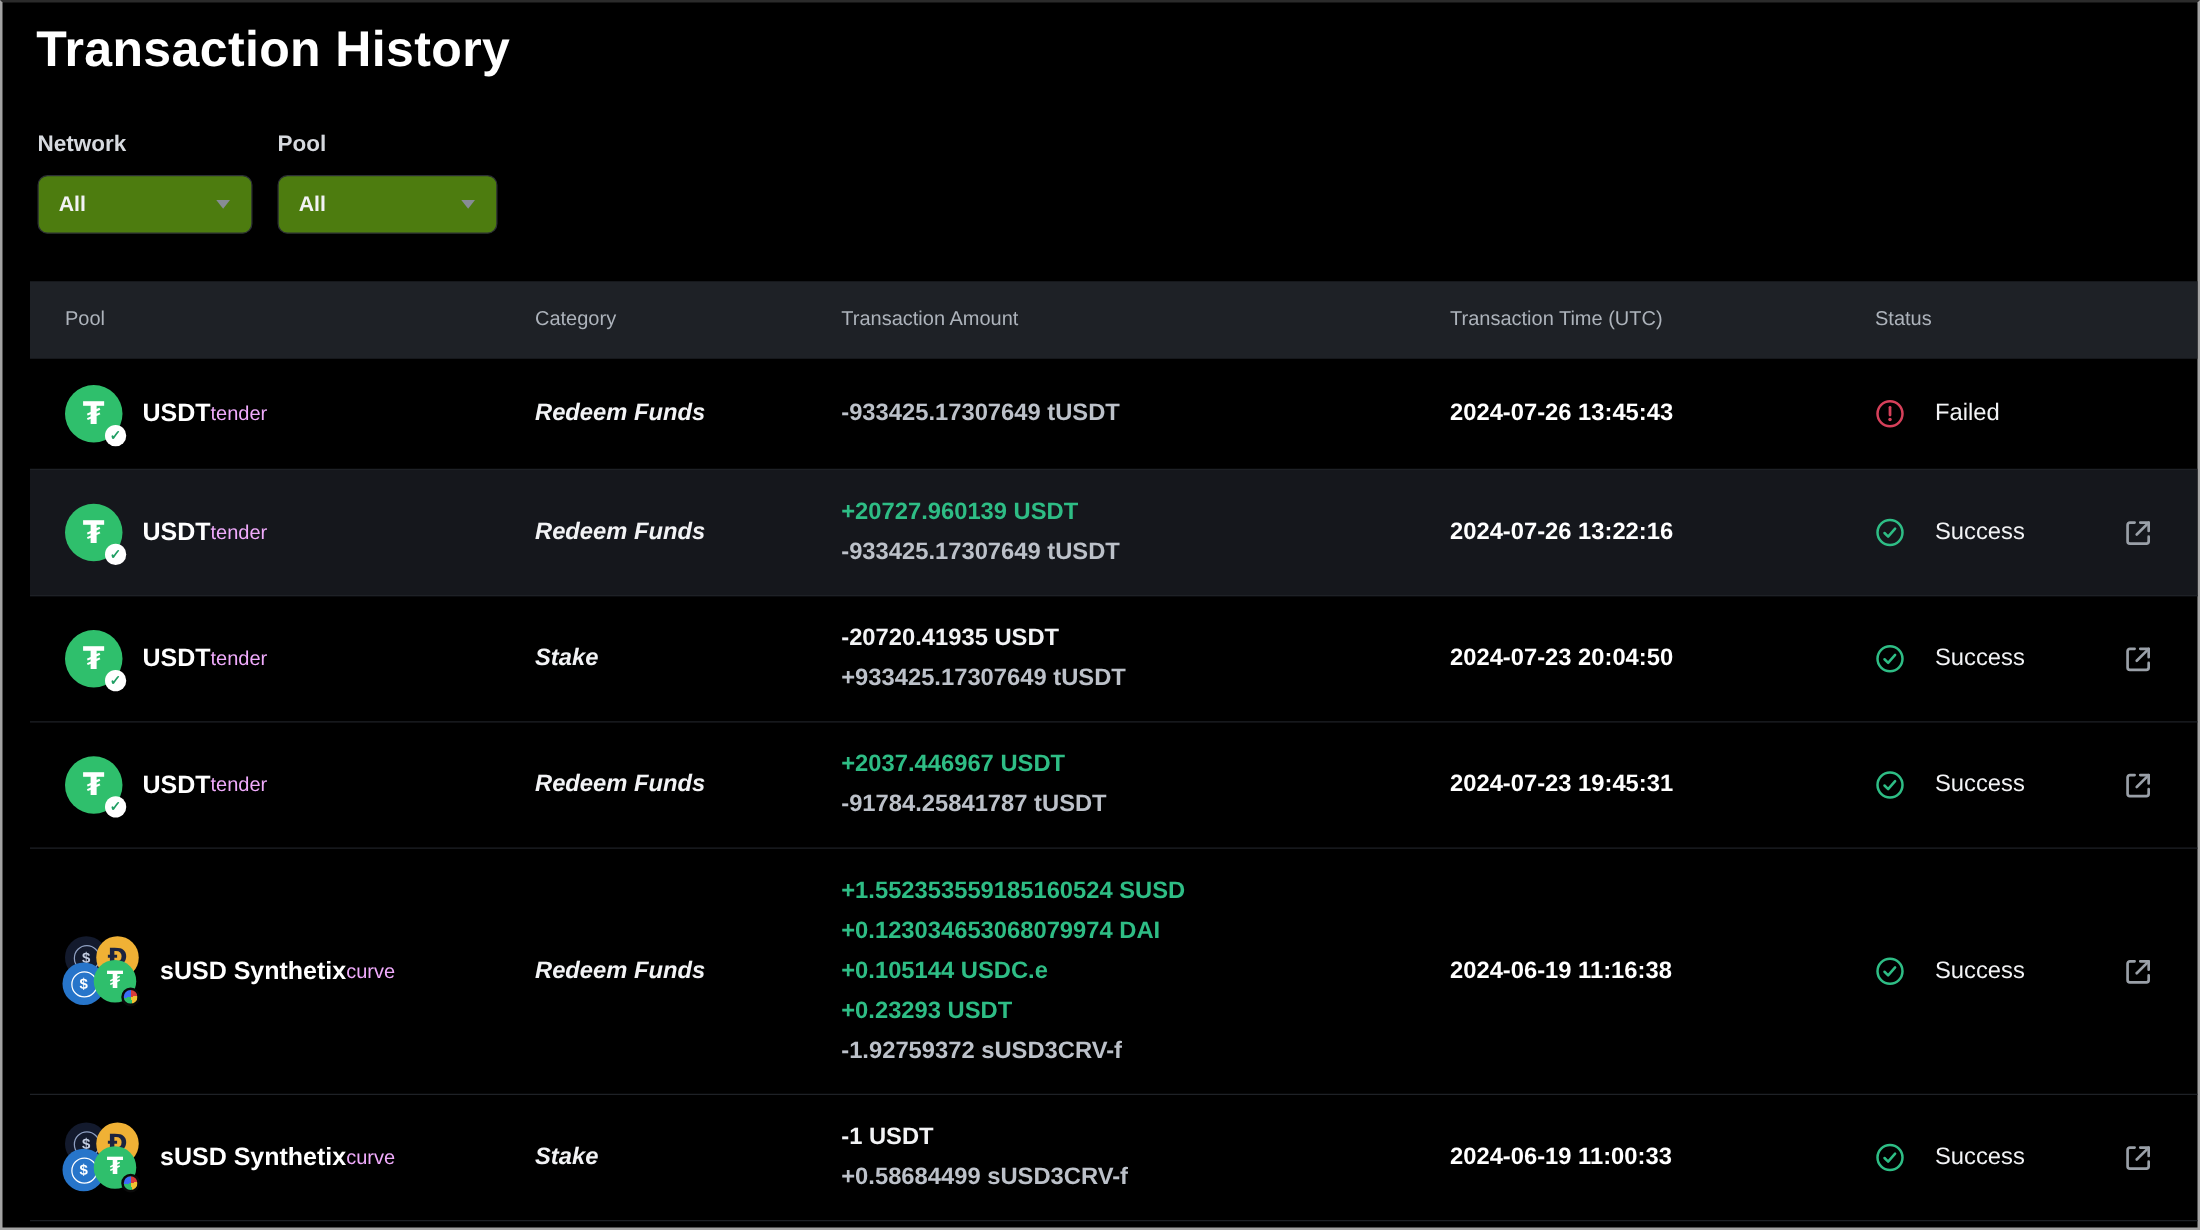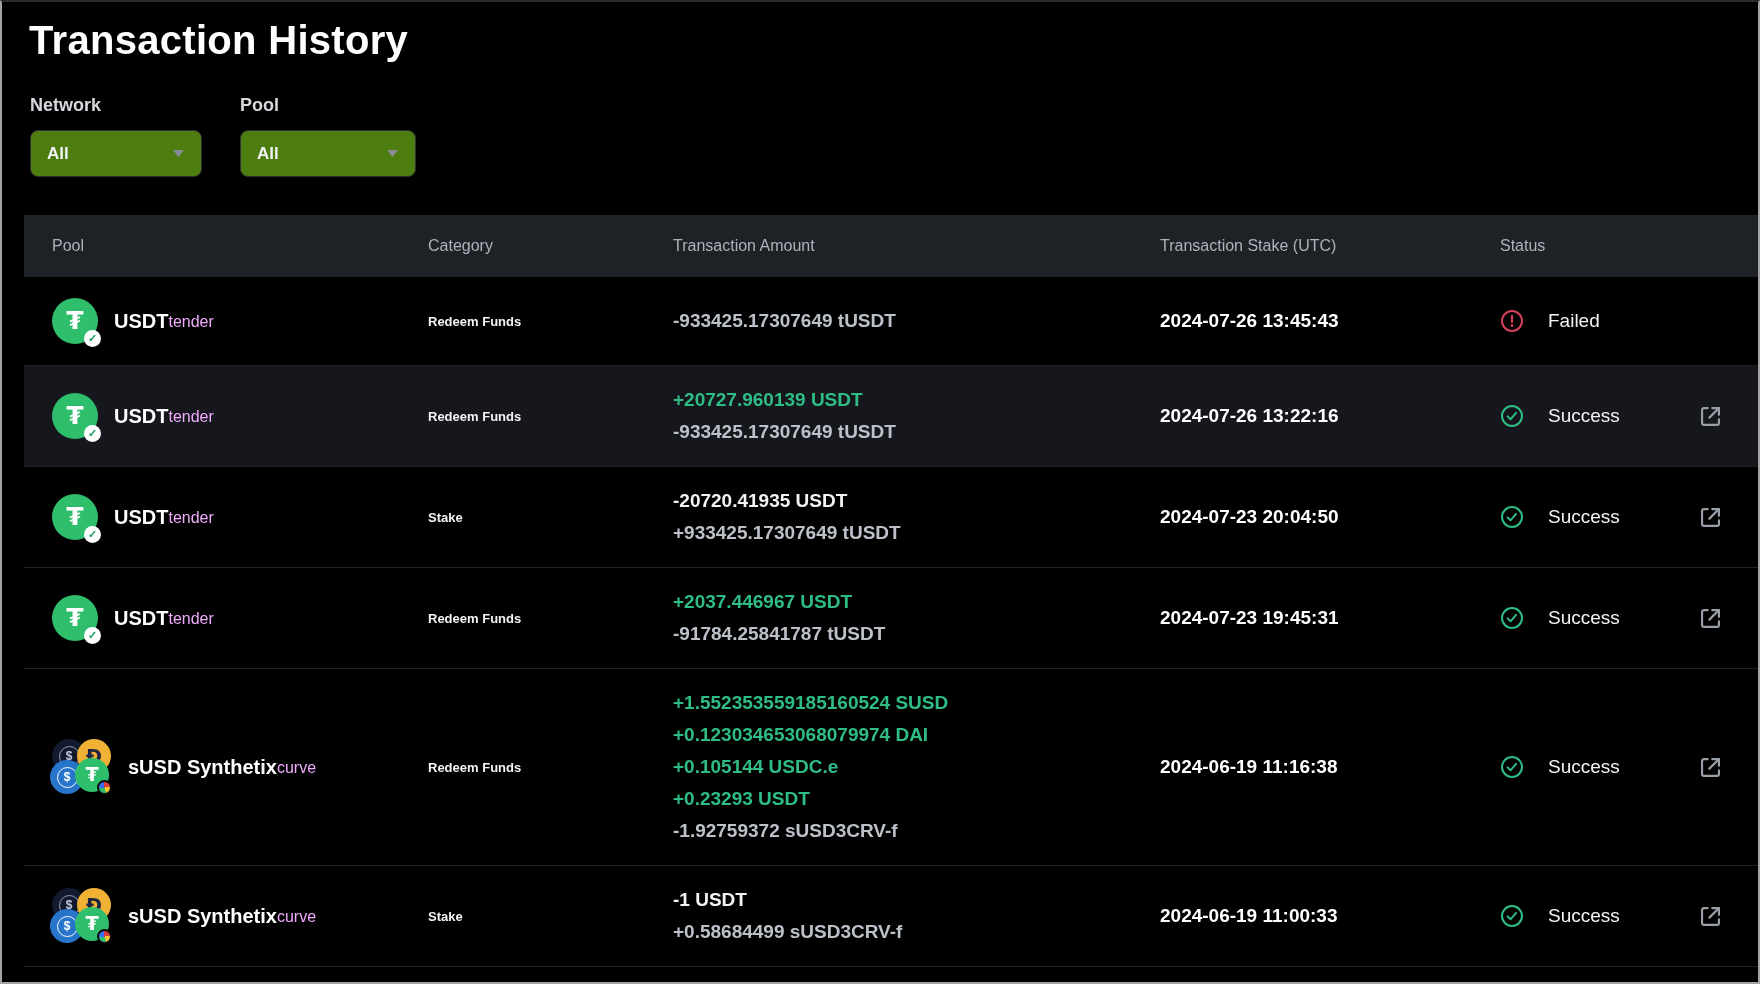--- a/index.html
+++ b/index.html
@@ -6,21 +6,21 @@
   html,body { background:#000; }
   body { font-family:"Liberation Sans", sans-serif; color:#eaecef; }
   .screen {
     position:relative; width:1760px; height:984px; overflow:hidden;
     background:#000;
     border:2px solid #a3a3a3; border-top-color:#2b2b2b;
   }
   .page-title { margin:16px 0 0 27px; font-size:40px; font-weight:700; color:#fff; letter-spacing:.3px; }
 
   
-  .filters { display:flex; gap:38px; margin:32px 0 0 28px; }
+  .filters { display:flex; gap:20px; margin:42px 0 0 28px; }
   .filter-label { display:block; font-size:18px; font-weight:700; color:#d6d9de; margin-bottom:14px; }
   .select {
     width:172px; height:47px; background:#4d7c0f; border:1px solid #2c2f35; border-radius:8px;
     display:flex; align-items:center; justify-content:space-between; padding:0 16px; cursor:pointer;
   }
   .select .value { font-size:17px; font-weight:700; color:#f2f3f5; }
   .caret { width:13px; height:9px; display:block; }
 
   
   .table { margin:38px 0 0 22px; width:1736px; }
@@ -28,21 +28,21 @@
   .thead { background:#1e2126; height:62px; padding-left:28px; color:#adb3bb; font-size:16px; font-weight:400; }
   .row { padding:18px 0 18px 28px; border-bottom:1px solid #1e2126; }
   .row.first { padding:21px 0 21px 28px; }
   .row.highlighted { background:#15171c; }
 
   .pool-cell { display:flex; align-items:center; gap:16px; }
   .pool-text { display:flex; flex-direction:row; }
   .pool-name { font-size:20px; font-weight:700; color:#fff; line-height:25px; }
   .pool-sub { font-size:16px; color:#f0abfc; margin-top:3px; line-height:20px; }
 
-  .cat-cell { font-size:13px; font-weight:700; color:#f2f3f5; }
+  .cat-cell { font-size:19px; font-weight:700; color:#f2f3f5;font-style:italic; }
   .time-cell { font-size:19px; font-weight:700; color:#ffffff; }
 
   .amount-line { font-size:19px; font-weight:700; line-height:32px; white-space:nowrap; }
   .tone-green { color:#2ebd85; }
   .tone-white { color:#f2f3f5; }
   .tone-muted { color:#bcc1c9; }
 
   .status-cell { display:flex; align-items:center; gap:24px; font-size:19px; font-weight:500; color:#f2f3f5; }
   .status-cell svg { display:block; }
 
@@ -106,21 +106,21 @@
           </svg>
       </div>
     </div>
   </div>
 
   <div class="table">
     <div class="thead grid-cols">
       <span>Pool</span>
       <span>Category</span>
       <span>Transaction Amount</span>
-      <span>Transaction Stake (UTC)</span>
+      <span>Transaction Time (UTC)</span>
       <span>Status</span>
       <span></span>
     </div>
     <div id="rows">
   <div class="row grid-cols first">
     <div class="pool-cell">
       <span class="pool-icon icon-single">
               <span class="coin coin-usdt ">
                 <span class="glyph tether">₮</span>
                 <span class="badge badge-check">✓</span>

